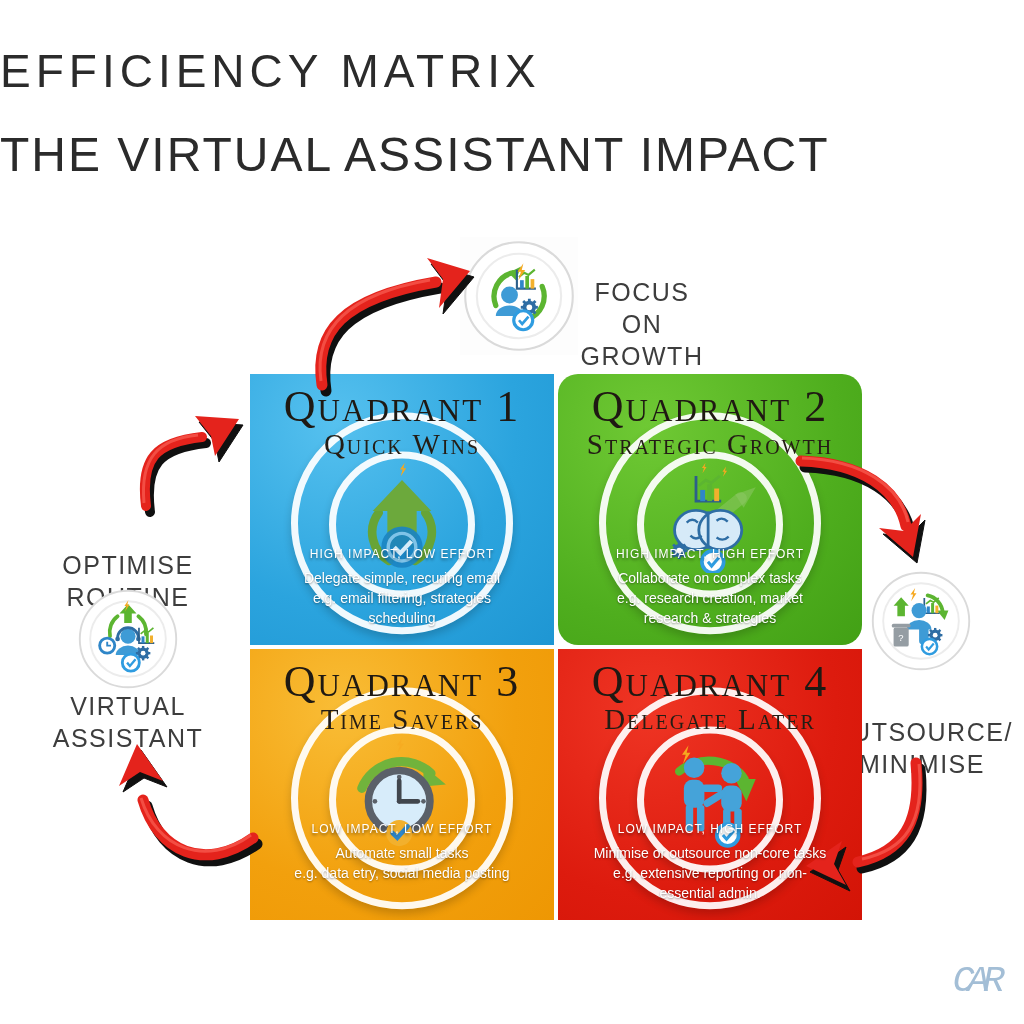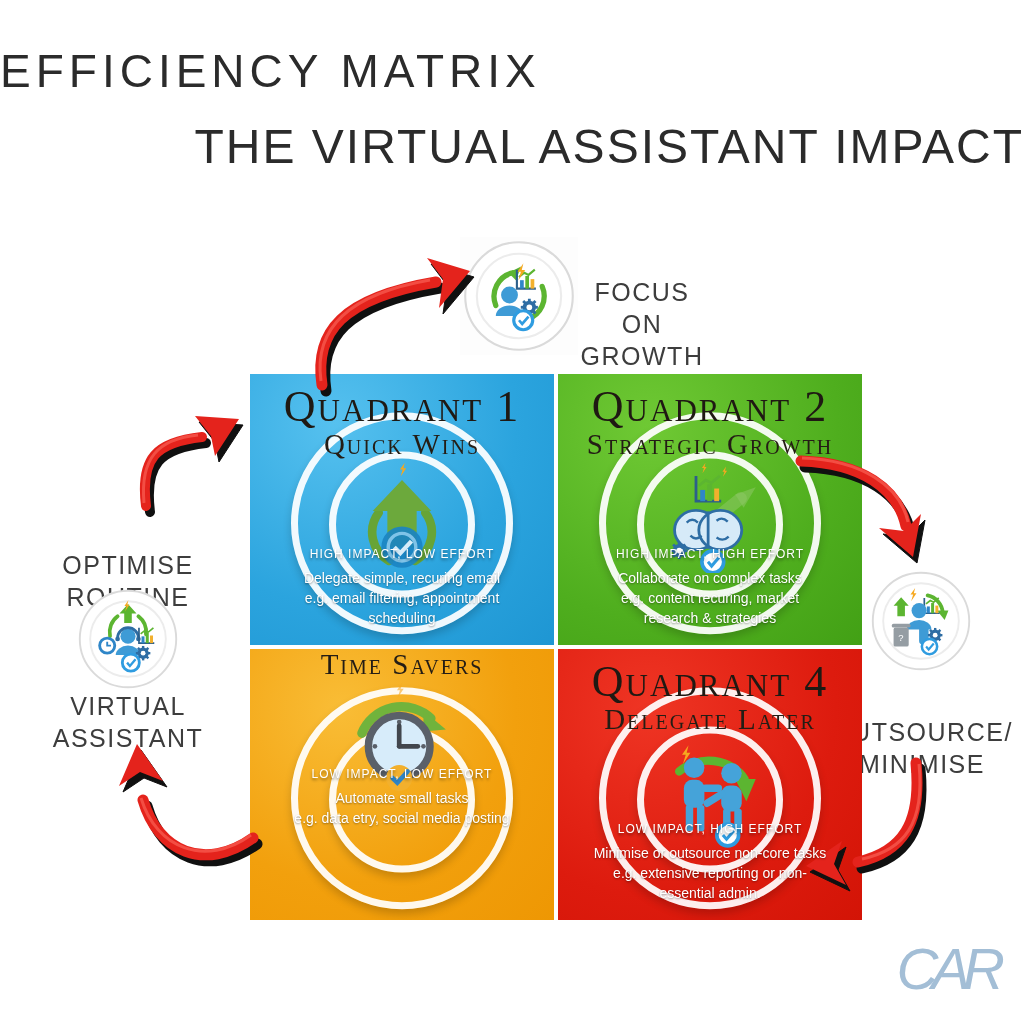--- a/index.html
+++ b/index.html
@@ -3,29 +3,29 @@
 <meta charset="utf-8">
 <style>
   html,body{margin:0;padding:0;background:#ffffff;}
   body{width:1024px;height:1024px;position:relative;overflow:hidden;
        font-family:"Liberation Sans",sans-serif;}
   .canvas{position:absolute;inset:0;}
 
   
   .main-title{position:absolute;top:44px;left:0;width:100%;text-align:left;
     font-size:46px;font-weight:400;letter-spacing:5px;color:#2b2b2b;}
-  .sub-title{position:absolute;top:119px;left:0;width:100%;text-align:right;
+  .sub-title{position:absolute;top:127px;left:0;width:100%;text-align:left;
     font-size:48px;font-weight:400;letter-spacing:2px;color:#2b2b2b;}
 
   
   .matrix{position:absolute;left:250px;top:374px;width:612px;height:546px;
     display:grid;grid-template-columns:1fr 1fr;grid-template-rows:1fr 1fr;gap:4px;background:#fff;}
   .quad{position:relative;overflow:hidden;text-align:center;color:#fff;}
   .q1{background:radial-gradient(circle at 28% 18%,#56c1ef 0%,#2ba4de 58%,#1e96d3 100%);}
-  .q2{background:radial-gradient(circle at 30% 20%,#6fc934 0%,#4fae1e 62%,#42a015 100%);}
+  .q2{background:radial-gradient(circle at 30% 20%,#6fc934 0%,#4fae1e 62%,#42a015 100%);border-radius:20px;}
   .q3{background:radial-gradient(circle at 30% 22%,#f9bd36 0%,#f2a00d 58%,#ee9703 100%);}
   .q4{background:radial-gradient(circle at 30% 22%,#ef3524 0%,#dd1b0e 62%,#d31406 100%);}
   .ring{position:absolute;left:50%;border-radius:50%;z-index:0;
     border:7px solid rgba(255,255,255,.93);box-shadow:0 5px 9px rgba(0,0,0,.18);}
   .ring-outer{width:208px;height:208px;top:50%;transform:translate(-50%,-44%);}
   .ring-inner{width:132px;height:132px;top:50%;transform:translate(-50%,-40%);}
   .quad > .qcontent{position:relative;z-index:1;}
   .q-title{font-family:"Liberation Serif","DejaVu Serif",serif;font-variant:small-caps;
     font-size:44px;line-height:1;letter-spacing:2px;color:#1f1913;margin-top:11px;font-weight:500;}
   .q-sub{font-family:"Liberation Serif","DejaVu Serif",serif;font-variant:small-caps;
@@ -46,22 +46,22 @@
   .label-focus{left:574px;top:276px;width:136px;}
   .label-optimise{left:16px;top:549px;width:224px;}
   .label-va{left:28px;top:690px;width:200px;}
   .label-outsource{left:827px;top:716px;width:190px;}
 
   
   .arrows{position:absolute;left:0;top:0;pointer-events:none;}
 
   
   .watermark{position:absolute;right:26px;bottom:22px;
-    font-family:Liberation Sans, sans-serif;font-style:italic;
-    font-size:58px;color:#a3bed6;letter-spacing:-7px;}
+    font-family:Liberation Mono, monospace;font-style:italic;
+    font-size:37px;color:#a3bed6;letter-spacing:-7px;}
 </style>
 </head>
 <body>
 
 <div class="canvas">
 
   <svg width="0" height="0" style="position:absolute">
     <defs>
       <g id="def-gear">
         <g stroke="#2e6da4" stroke-width="3">
@@ -181,21 +181,21 @@
             <path d="M87,60 A38,38 0 0 1 75,116" fill="none" stroke="#67a436" stroke-width="10" stroke-linecap="round"></path>
             <polygon points="60,22 94,58 77,58 77,100 43,100 43,58 26,58" fill="#6ca93c"></polygon>
             <circle cx="60" cy="100" r="24" fill="#1b84c2" opacity="0.92"></circle>
             <circle cx="60" cy="100" r="16" fill="none" stroke="#7fc3e8" stroke-width="4"></circle>
             <path d="M51,100 l7,7 l13,-14" fill="none" stroke="#d6ecf9" stroke-width="5"></path>
           </svg>
         </div>
         <div class="impact">HIGH IMPACT, LOW EFFORT</div>
         <div class="desc">
           <div>Delegate simple, recuring email</div>
-          <div>e.g. email filtering, appointment</div>
+          <div>e.g. email filtering, strategies</div>
           <div>scheduling</div>
         </div>
       </div>
     </section>
 
     <section class="quad q2">
       <div class="ring ring-outer"></div>
       <div class="ring ring-inner"></div>
       <div class="qcontent">
         <div class="q-title">Quadrant 2</div>
@@ -211,30 +211,31 @@
             <ellipse cx="78" cy="74" rx="23" ry="21" fill="#d6eaf8" stroke="#2e6da4" stroke-width="3"></ellipse>
             <path d="M65,54 V94" stroke="#2e6da4" stroke-width="3"></path>
             <path d="M42,66 q6,-6 12,0 M46,80 q6,6 12,0 M74,64 q6,-5 12,1 M74,82 q7,5 13,-1" fill="none" stroke="#2e6da4" stroke-width="2.5"></path>
             <use href="#def-gear" transform="translate(34,96)"></use>
             <use href="#def-check" transform="translate(70,108) scale(1.3)"></use>
           </svg>
         </div>
         <div class="impact">HIGH IMPACT, HIGH EFFORT</div>
         <div class="desc">
           <div>Collaborate on complex tasks</div>
-          <div>e.g. content recuring, market</div>
+          <div>e.g. research creation, market</div>
           <div>research &amp; strategies</div>
         </div>
       </div>
     </section>
 
     <section class="quad q3">
       <div class="ring ring-outer"></div>
       <div class="ring ring-inner"></div>
       <div class="qcontent">
+        <div class="q-title">Quadrant 3</div>
         <div class="q-sub">Time Savers</div>
         <div class="q-icon">
           <svg width="130" height="112" viewBox="0 0 130 120">
             <use href="#def-bolt" transform="translate(62,2) scale(0.8)" opacity="0.6"></use>
             <path d="M22,56 A46,46 0 0 1 96,40" fill="none" stroke="#71b33c" stroke-width="10" stroke-linecap="round"></path>
             <polygon points="112,52 88,32 88,54" fill="#71b33c"></polygon>
             <circle cx="62" cy="70" r="33" fill="#d7ecfa" stroke="#5a6069" stroke-width="8"></circle>
             <circle cx="62" cy="44" r="2.5" fill="#5a6069"></circle>
               <circle cx="62" cy="96" r="2.5" fill="#5a6069"></circle>
             <circle cx="36" cy="70" r="2.5" fill="#5a6069"></circle>

